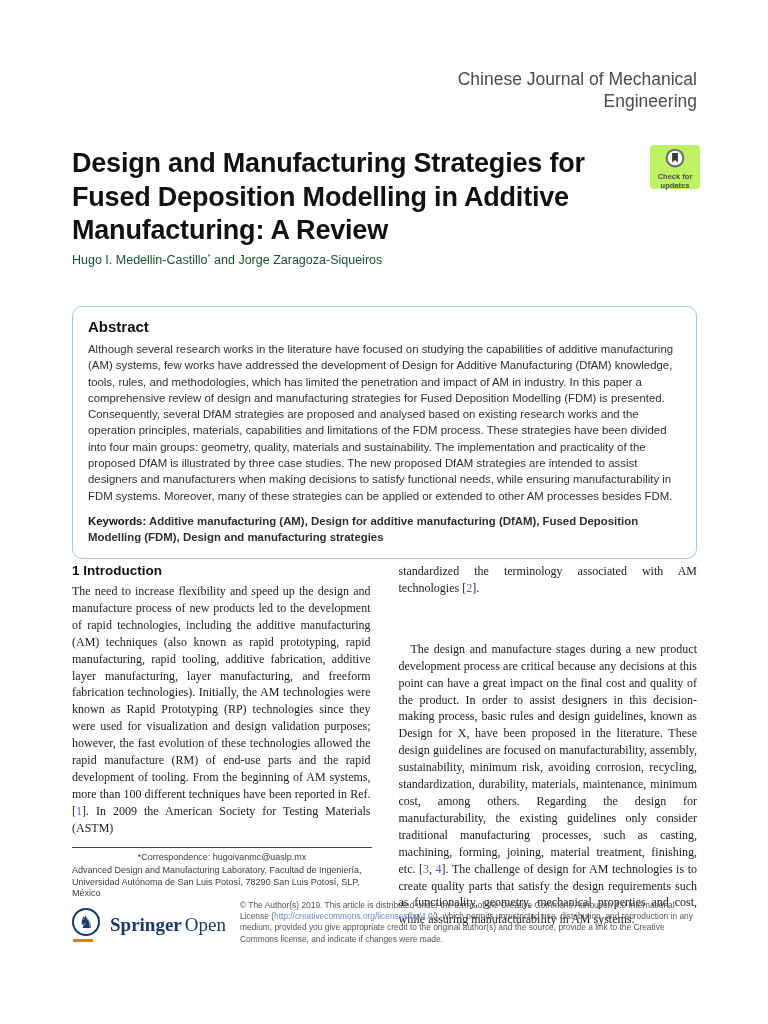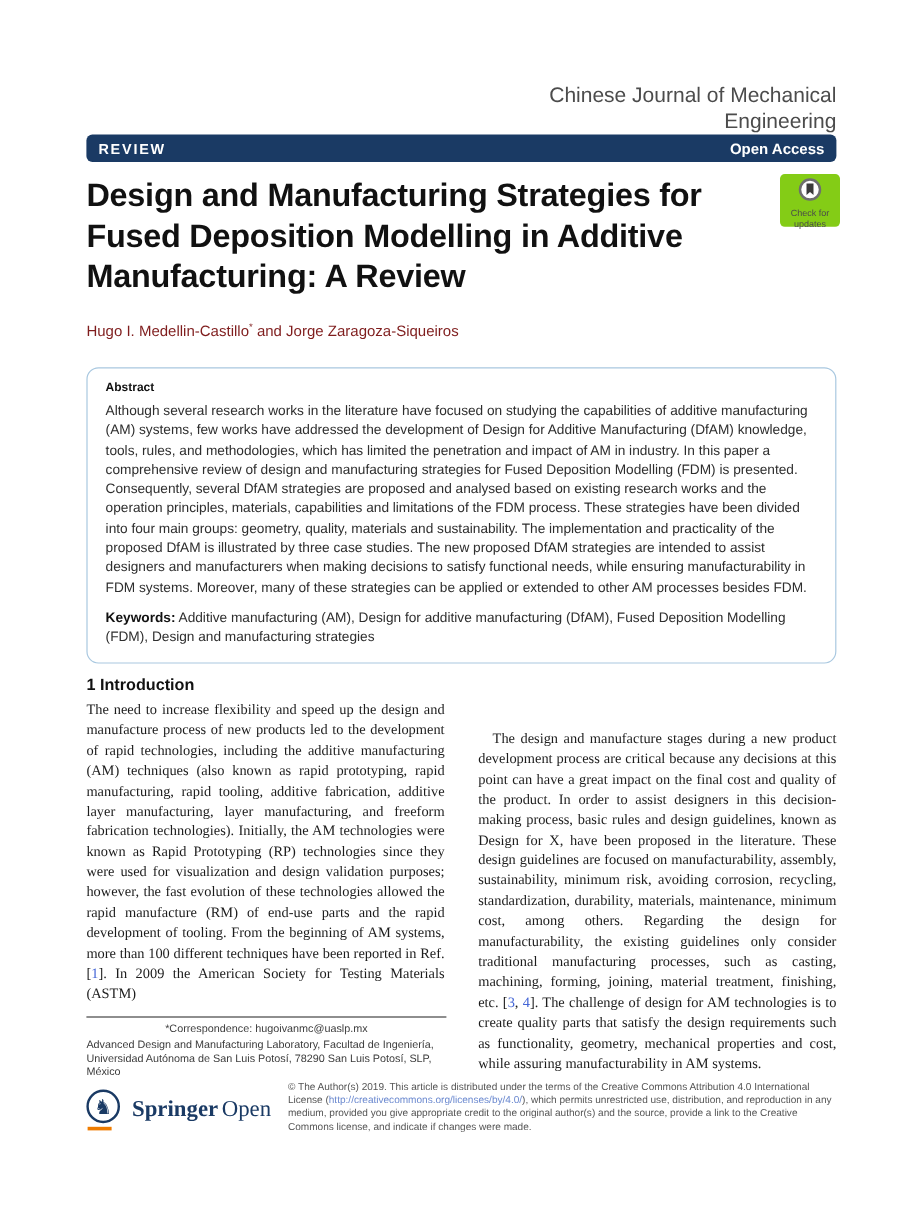--- a/index.html
+++ b/index.html
@@ -30,35 +30,35 @@
   .review-bar .type-label { font-weight: bold; font-size: 12px; letter-spacing: 1.5px; }
   .review-bar .access-label { font-weight: bold; font-size: 12.5px; }
 
   
   .article-title {
     position: absolute; left: 72px; top: 147px; width: 575px;
     font-size: 27px; line-height: 33.5px; font-weight: 600; color: #111; letter-spacing: -0.2px;
   }
   .check-badge {
     position: absolute; right: 68px; top: 145px; width: 50px; height: 44px;
-    background: #84cc16; border-radius: 4px; text-align: center; padding-top: 3px; cursor: pointer;
+    background: #bef264; border-radius: 4px; text-align: center; padding-top: 3px; cursor: pointer; font-weight: bold;
   }
   .check-badge .badge-text { font-size: 7.5px; line-height: 8.5px; color: #4a4a4a; display: block; margin-top: 1px; }
-  .authors-line { position: absolute; left: 72px; top: 268px; font-size: 12.5px; color: #7f1d1d; }
+  .authors-line { position: absolute; left: 72px; top: 252px; font-size: 12.5px; color: #14532d; }
   .authors-line sup { font-size: 8px; vertical-align: super; }
 
   
   .abstract-box {
     position: absolute; left: 72px; top: 306px; width: 625px;
     border: 1.5px solid #a9c8e0; border-radius: 10px; padding: 11px 15px 12px 15px;
     background: #fff;
   }
-  .abstract-box h3 { font-size: 10px; font-weight: bold; color: #111; margin-bottom: 6px; }
+  .abstract-box h3 { font-size: 15px; font-weight: bold; color: #111; margin-bottom: 6px; }
   .abstract-box p  { font-size: 11.4px; line-height: 16.3px; color: #2e2e2e; text-align: left; }
-  .abstract-box .keywords { margin-top: 9px; }
+  .abstract-box .keywords { margin-top: 9px; font-weight: bold; }
   .abstract-box .keywords b { color: #111; }
 
   
   .columns { position: absolute; left: 72px; top: 563px; width: 625px; display: flex; gap: 28px; }
   .col { width: 302px; }
   .col h2 { font-size: 13.5px; font-weight: bold; color: #111; margin-bottom: 5px; font-family: "Liberation Sans", sans-serif; }
   .col p {
     font-family: "Liberation Serif", serif; font-size: 12px; line-height: 16.9px;
     color: #1c1c1c; text-align: justify;
   }
@@ -86,24 +86,20 @@
   .logo-text .light { font-weight: 400; margin-left: 3px; }
   .license-text { flex: 1; font-size: 8.4px; line-height: 11.2px; color: #555; padding-top: 2px; }
 </style>
 </head>
 <body>
 
 <div class="page">
 
   <div class="journal-name">Chinese Journal of Mechanical Engineering</div>
 
-  <div class="review-bar">
-    <span class="type-label">REVIEW</span>
-    <span class="access-label">Open Access</span>
-  </div>
 
   <h1 class="article-title">Design and Manufacturing Strategies for Fused Deposition Modelling in Additive Manufacturing: A Review</h1>
   <div class="check-badge">
     <svg width="20" height="20" viewBox="0 0 24 24">
       <circle cx="12" cy="12" r="10" fill="#ffffff" stroke="#6e6e6e" stroke-width="2.5"></circle>
       <path d="M8.5 6 h7 v11.5 l-3.5 -3 -3.5 3 z" fill="#3a3a3a"></path>
     </svg>
     <span class="badge-text">Check for updates</span>
   </div>
 
@@ -116,20 +112,21 @@
     <p>Although several research works in the literature have focused on studying the capabilities of additive manufacturing (AM) systems, few works have addressed the development of Design for Additive Manufacturing (DfAM) knowledge, tools, rules, and methodologies, which has limited the penetration and impact of AM in industry. In this paper a comprehensive review of design and manufacturing strategies for Fused Deposition Modelling (FDM) is presented. Consequently, several DfAM strategies are proposed and analysed based on existing research works and the operation principles, materials, capabilities and limitations of the FDM process. These strategies have been divided into four main groups: geometry, quality, materials and sustainability. The implementation and practicality of the proposed DfAM is illustrated by three case studies. The new proposed DfAM strategies are intended to assist designers and manufacturers when making decisions to satisfy functional needs, while ensuring manufacturability in FDM systems. Moreover, many of these strategies can be applied or extended to other AM processes besides FDM.</p>
     <p class="keywords"><b>Keywords:</b><span>  Additive manufacturing (AM), Design for additive manufacturing (DfAM), Fused Deposition Modelling (FDM), Design and manufacturing strategies</span></p>
   </div>
 
   <div class="columns">
     <div class="col">
       <h2>1 Introduction</h2>
       <p><span>The need to increase flexibility and speed up the design and manufacture process of new products led to the development of rapid technologies, including the additive manufacturing (AM) techniques (also known as rapid prototyping, rapid manufacturing, rapid tooling, additive fabrication, additive layer manufacturing, layer manufacturing, and freeform fabrication technologies). Initially, the AM technologies were known as Rapid Prototyping (RP) technologies since they were used for visualization and design validation purposes; however, the fast evolution of these technologies allowed the rapid manufacture (RM) of end-use parts and the rapid development of tooling. From the beginning of AM systems, more than 100 different techniques have been reported in Ref. [</span><span class="ref">1</span><span>]. In 2009 the American Society for Testing Materials (ASTM)</span></p>
     </div>
     <div class="col">
+      <p><span>standardized the terminology associated with AM technologies [</span><span class="ref">2</span><span>].</span></p>
       <p class="indent"><span>The design and manufacture stages during a new product development process are critical because any decisions at this point can have a great impact on the final cost and quality of the product. In order to assist designers in this decision-making process, basic rules and design guidelines, known as Design for X, have been proposed in the literature. These design guidelines are focused on manufacturability, assembly, sustainability, minimum risk, avoiding corrosion, recycling, standardization, durability, materials, maintenance, minimum cost, among others. Regarding the design for manufacturability, the existing guidelines only consider traditional manufacturing processes, such as casting, machining, forming, joining, material treatment, finishing, etc. [</span><span class="ref">3</span><span>, </span><span class="ref">4</span><span>]. The challenge of design for AM technologies is to create quality parts that satisfy the design requirements such as functionality, geometry, mechanical properties and cost, while assuring manufacturability in AM systems.</span></p>
     </div>
   </div>
 
   <div class="footnote">
     <div class="rule"></div>
     <div class="corr">*Correspondence:  hugoivanmc@uaslp.mx</div>
     <div>Advanced Design and Manufacturing Laboratory, Facultad de Ingeniería, Universidad Autónoma de San Luis Potosí, 78290 San Luis Potosí, SLP, México</div>
   </div>
 

